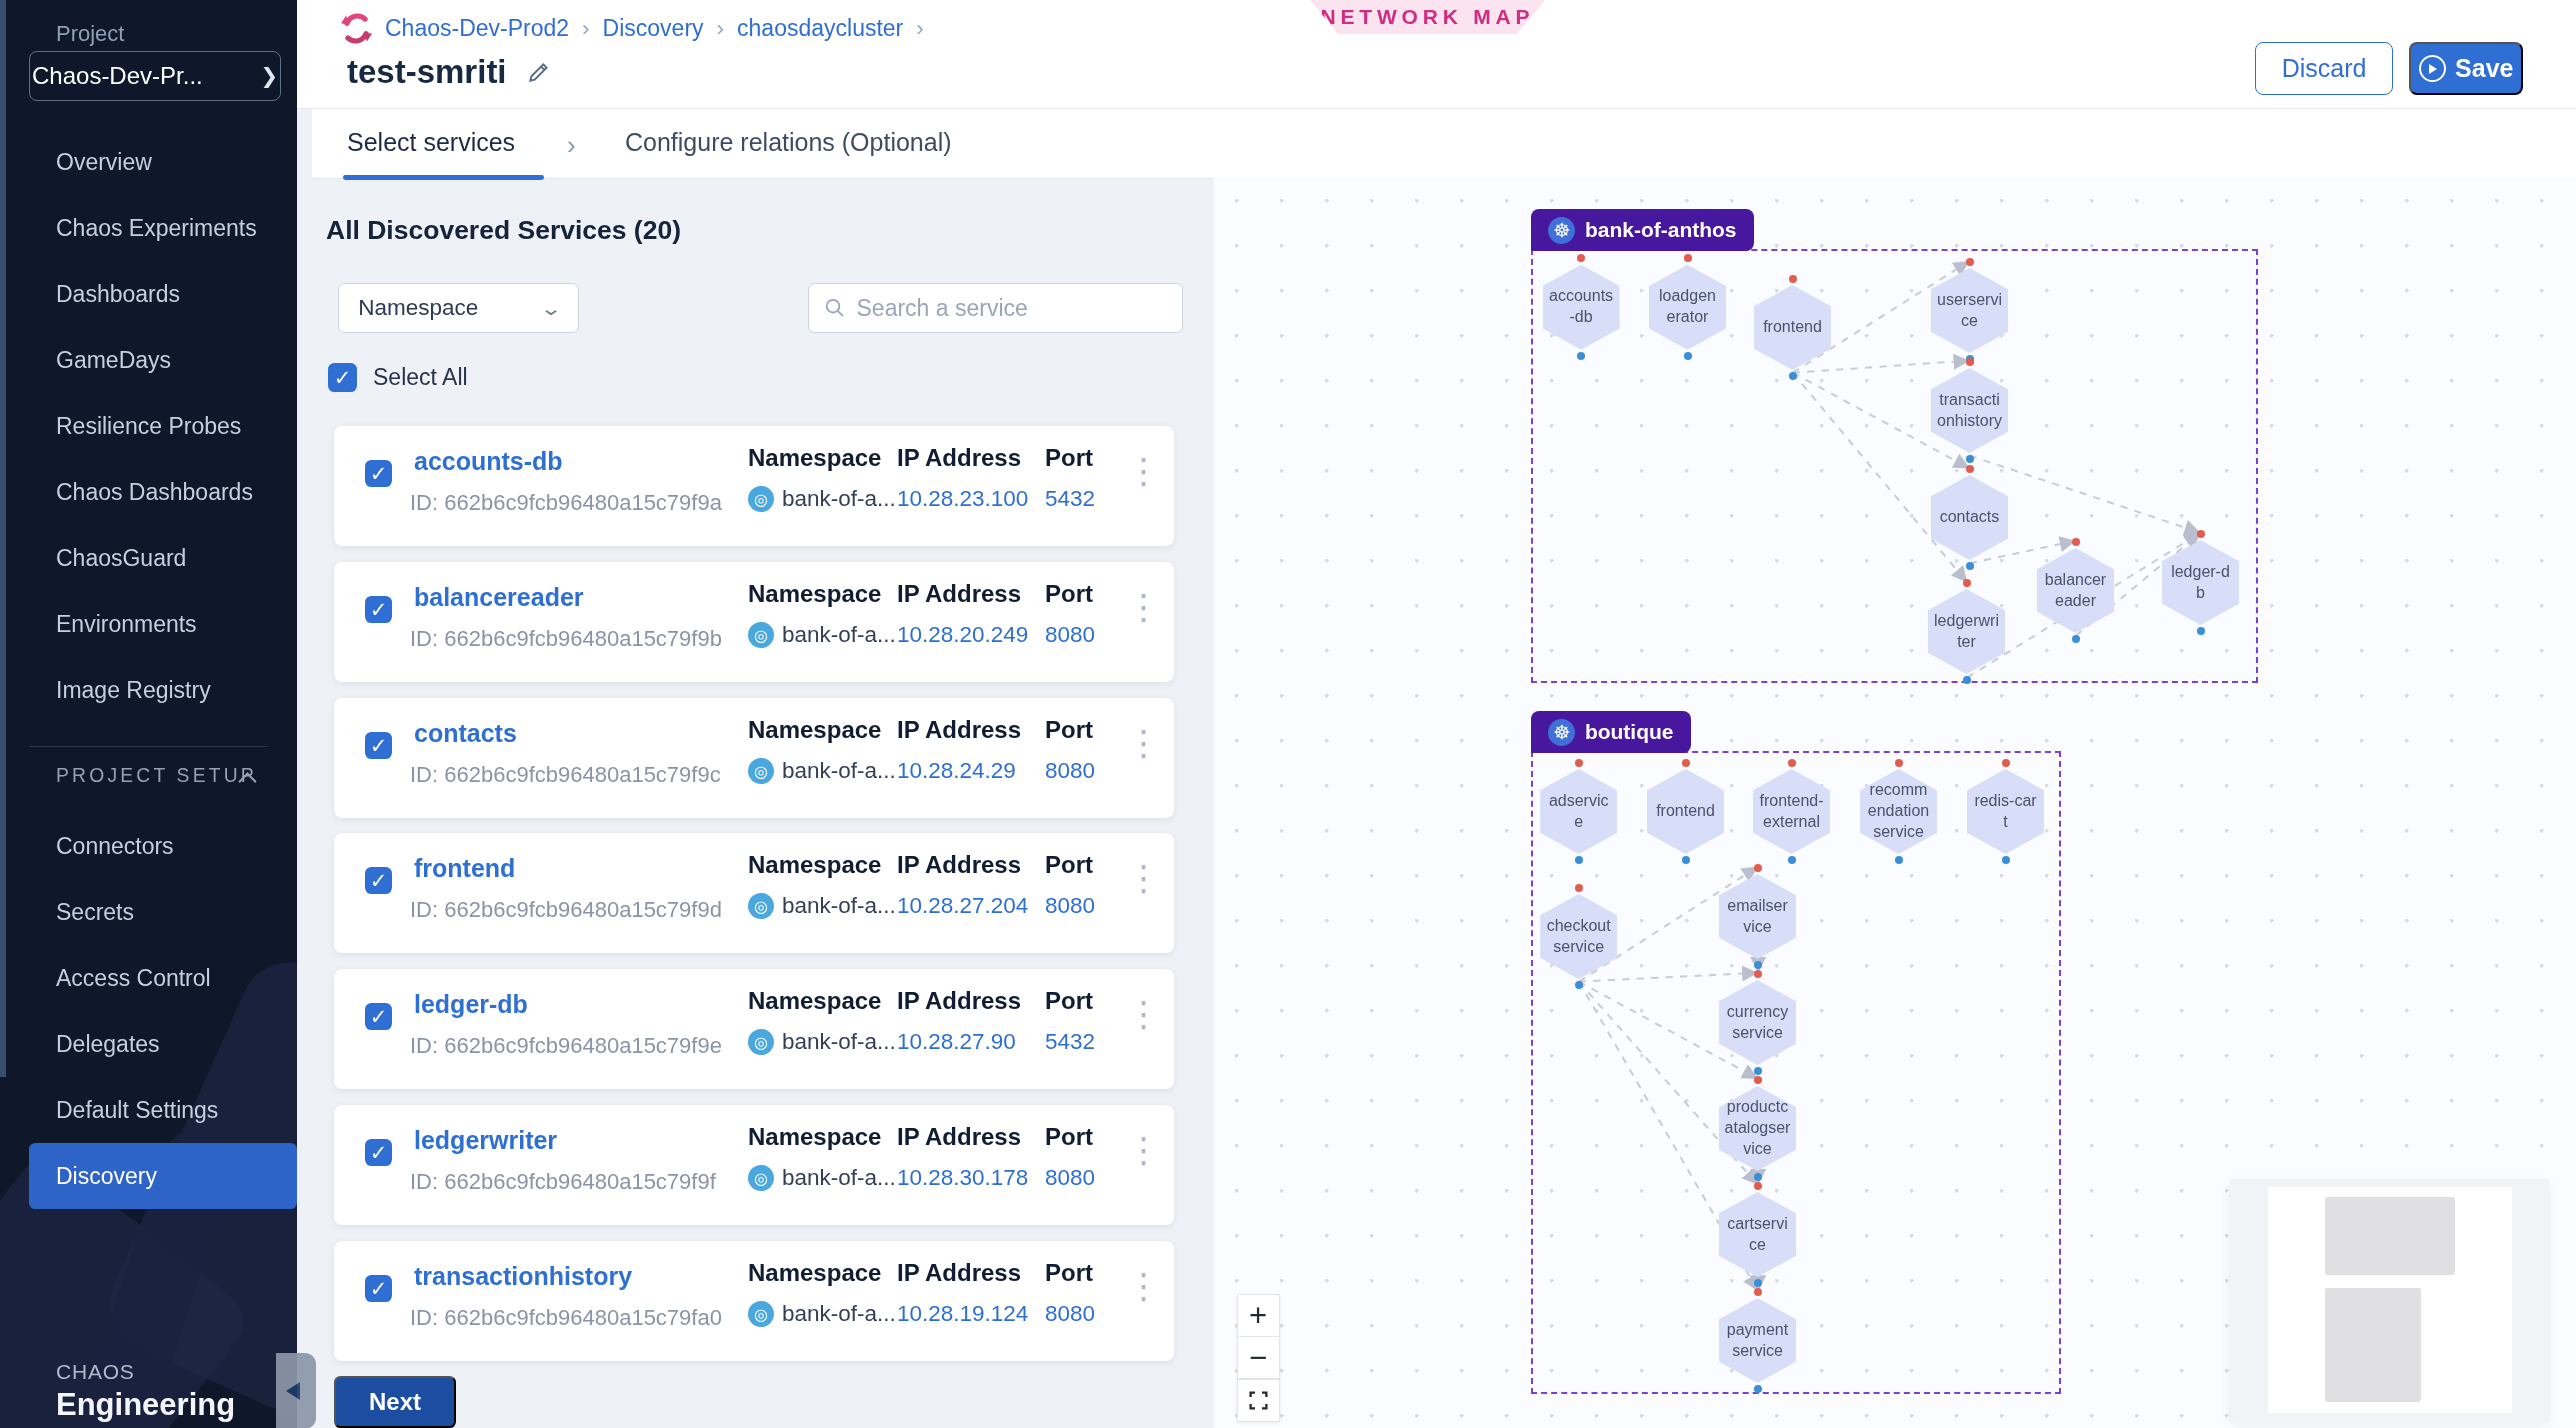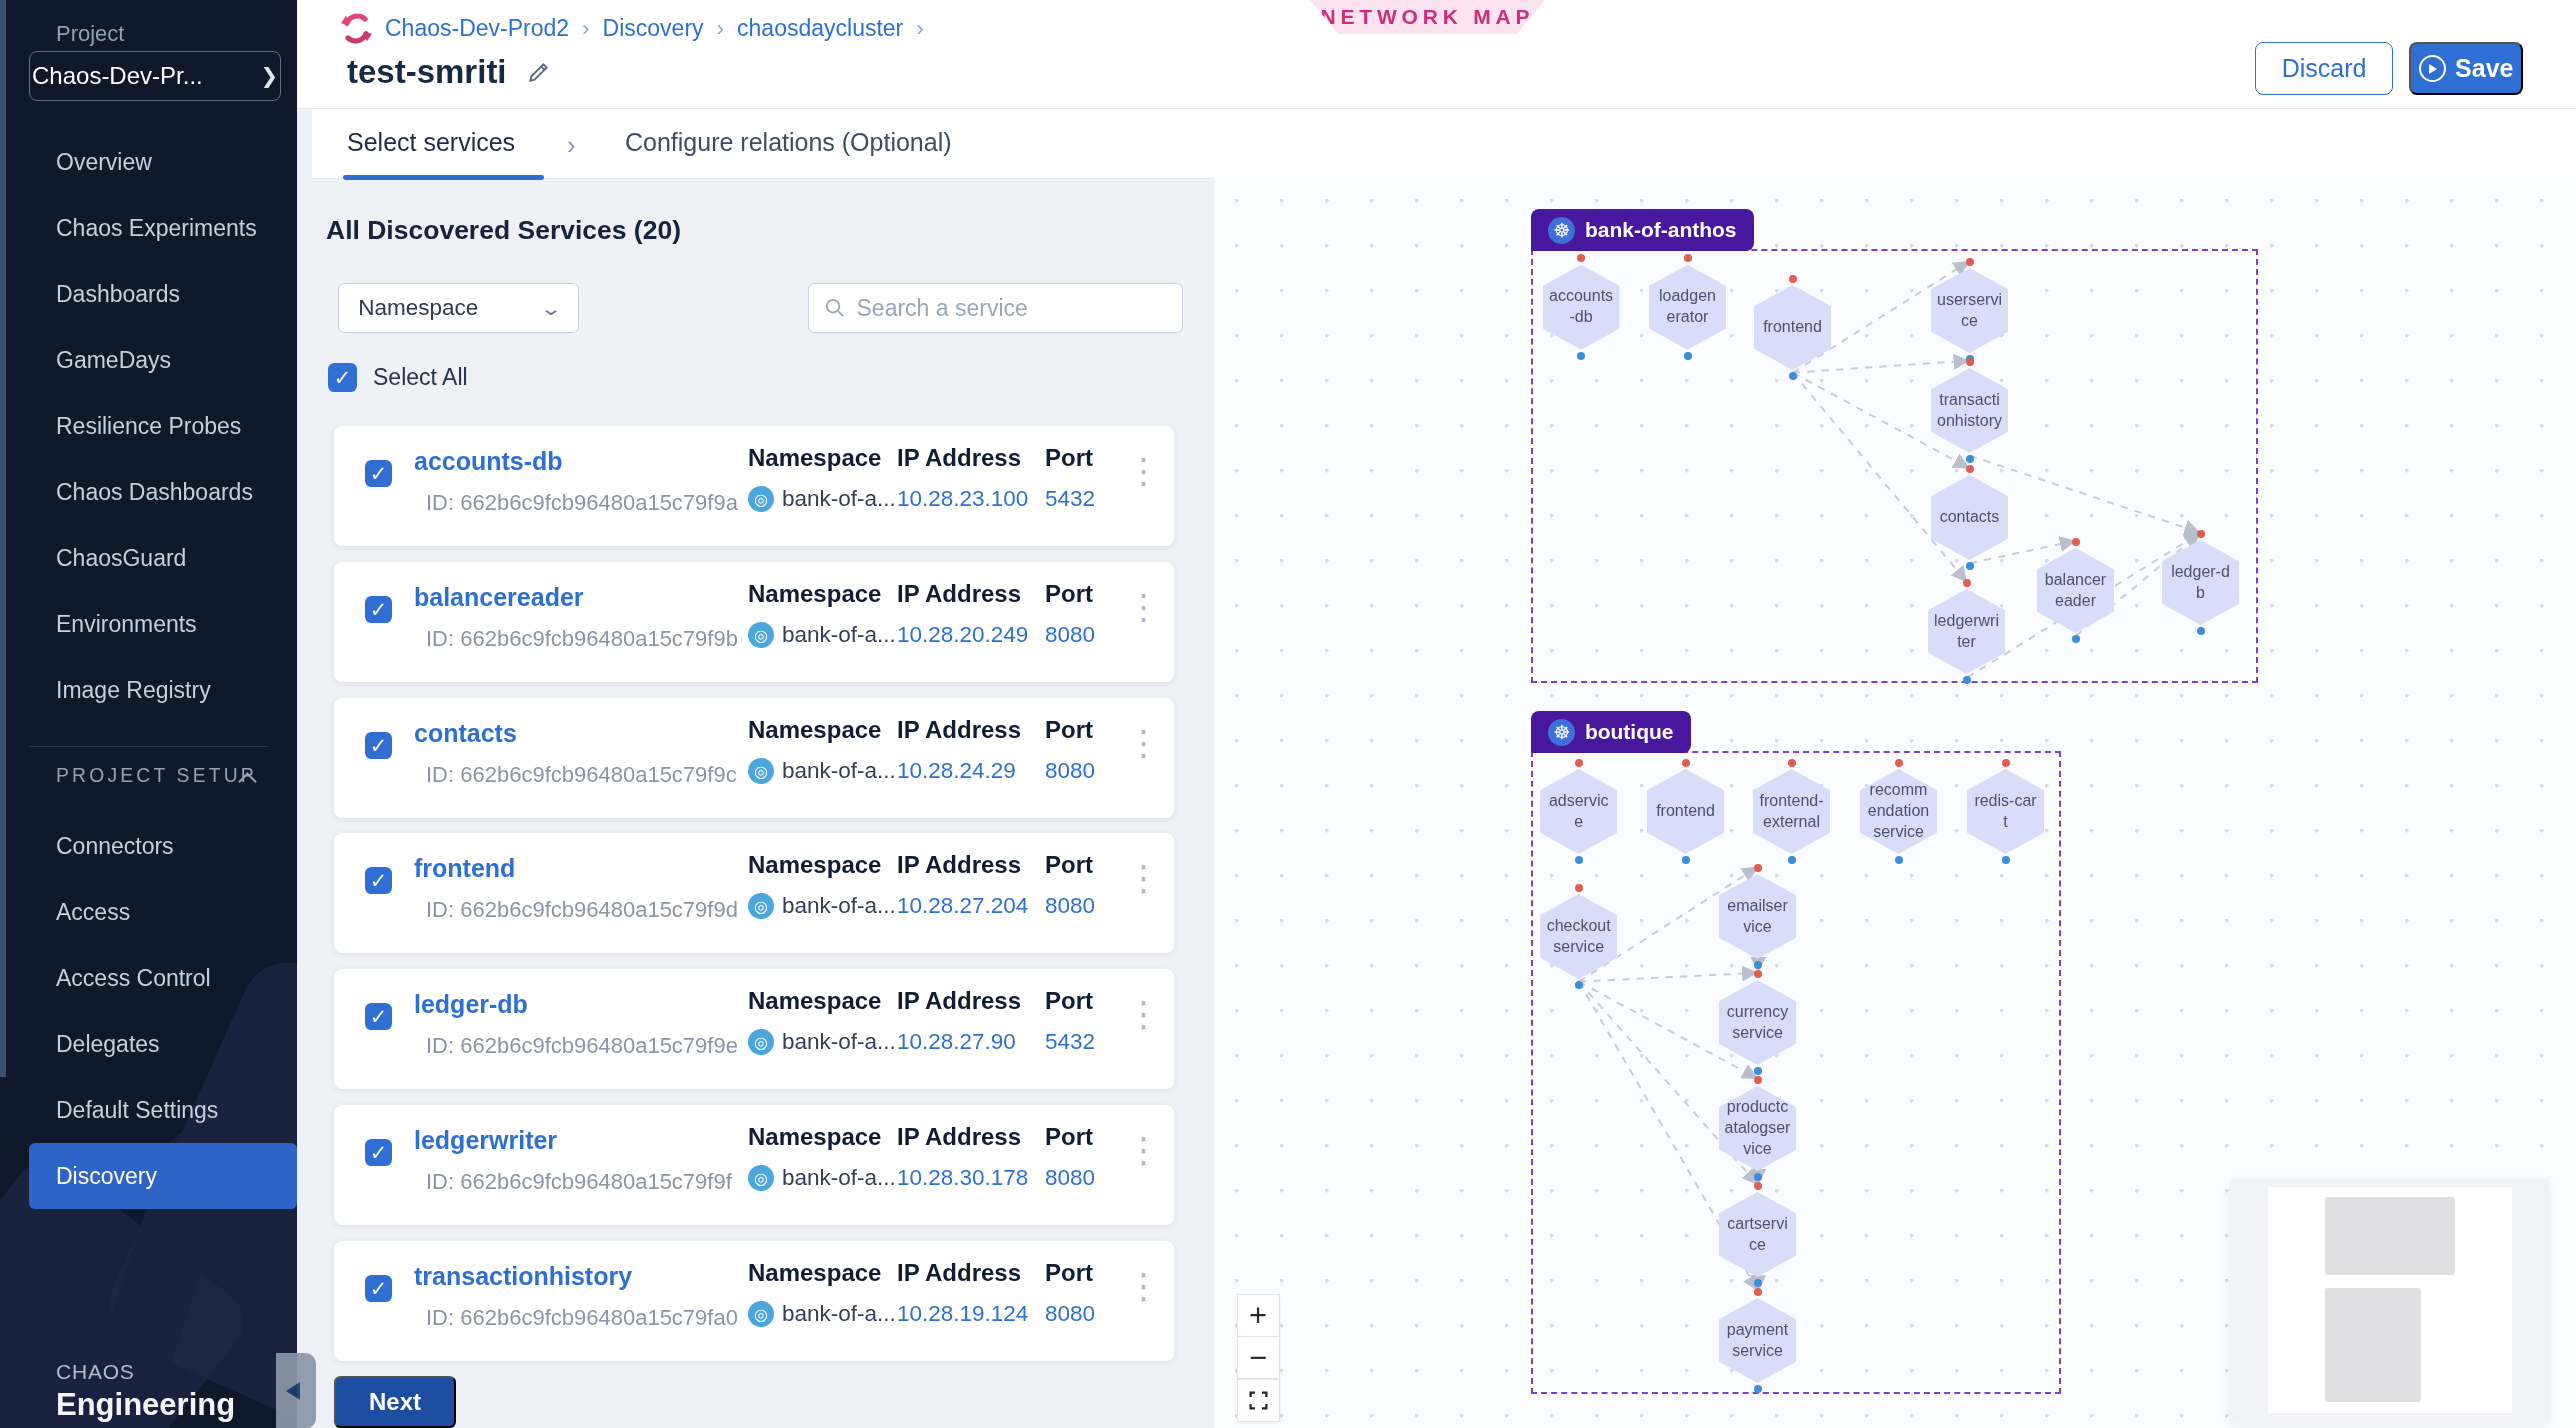--- a/index.html
+++ b/index.html
@@ -57,21 +57,21 @@
   .searchbox { position:absolute; left:808px; top:283px; width:375px; height:50px; background:#fff; border:0.8px solid #cdd4df; border-radius:6.4px; display:flex; align-items:center; padding:0 14.5px; gap:11.3px; }
   .searchbox input { border:none; outline:none; font-size:23px; color:#2c3a52; width:100%; font-family:inherit; background:transparent; }
   .searchbox input::placeholder { color:#9aa6b7; }
   .selectall { position:absolute; left:328px; top:363px; display:flex; align-items:center; gap:16px; }
   .cb { width:29px; height:29px; background:#2f6fd4; border-radius:6.4px; color:#fff; font-size:21px; display:flex; align-items:center; justify-content:center; cursor:pointer; }
   .selectall .lbl { font-size:23px; color:#26334b; }
 
   .card { position:absolute; left:334px; width:840px; height:120px; background:#fff; border-radius:8px; box-shadow:0 1.6px 6.4px rgba(20,30,60,.07); }
   .card .cb { position:absolute; left:31px; top:34px; width:27px; height:27px; }
   .svc-name { position:absolute; left:80px; top:21px; font-size:25px; font-weight:600; color:#2e6fd3; cursor:pointer; text-decoration:none; }
-  .svc-id { position:absolute; left:92px; top:64px; font-size:22px; color:#8a94a6; }
+  .svc-id { position:absolute; left:76px; top:64px; font-size:22px; color:#8a94a6; }
   .col { position:absolute; top:17.7px; }
   .col-ns { left:414px; } .col-ip { left:563px; } .col-port { left:711px; }
   .col-h { font-size:24px; font-weight:600; color:#101d33; }
   .col-v { margin-top:14.5px; font-size:22.5px; }
   .ip-v, .port-v { color:#2e6fd3; font-weight:500; }
   .ns-v { display:flex; align-items:center; gap:8px; color:#333f55; }
   .ns-ic { width:26px; height:26px; background:#4aa8de; border-radius:50%; color:#fff; font-size:16px; display:flex; align-items:center; justify-content:center; flex:none; }
   .kebab { position:absolute; left:792px; top:27px; font-size:35px; color:#b0b8c6; cursor:pointer; line-height:1; }
   .btn-next { position:absolute; left:334px; top:1376px; width:122px; height:52px; background:#1d4da0; border-radius:6.4px; color:#fff; font-size:24px; font-weight:600; display:flex; align-items:center; justify-content:center; cursor:pointer; }
 
@@ -121,21 +121,21 @@
       <div class="nav-item">Chaos Dashboards</div>
       <div class="nav-item">ChaosGuard</div>
       <div class="nav-item">Environments</div>
       <div class="nav-item">Image Registry</div>
     </div>
   <div class="side-divider"></div>
   <div class="section-head">PROJECT SETUP</div>
   <div class="chev-up"></div>
   <div class="setup" id="side-setup">
       <div class="nav-item">Connectors</div>
-      <div class="nav-item">Access</div>
+      <div class="nav-item">Secrets</div>
       <div class="nav-item">Access Control</div>
       <div class="nav-item">Delegates</div>
       <div class="nav-item">Default Settings</div>
       <div class="nav-item active">Discovery</div>
     </div>
   <div class="brand">
     <div class="brand-top">CHAOS</div>
     <div class="brand-bottom">Engineering</div>
   </div>
 </aside>

